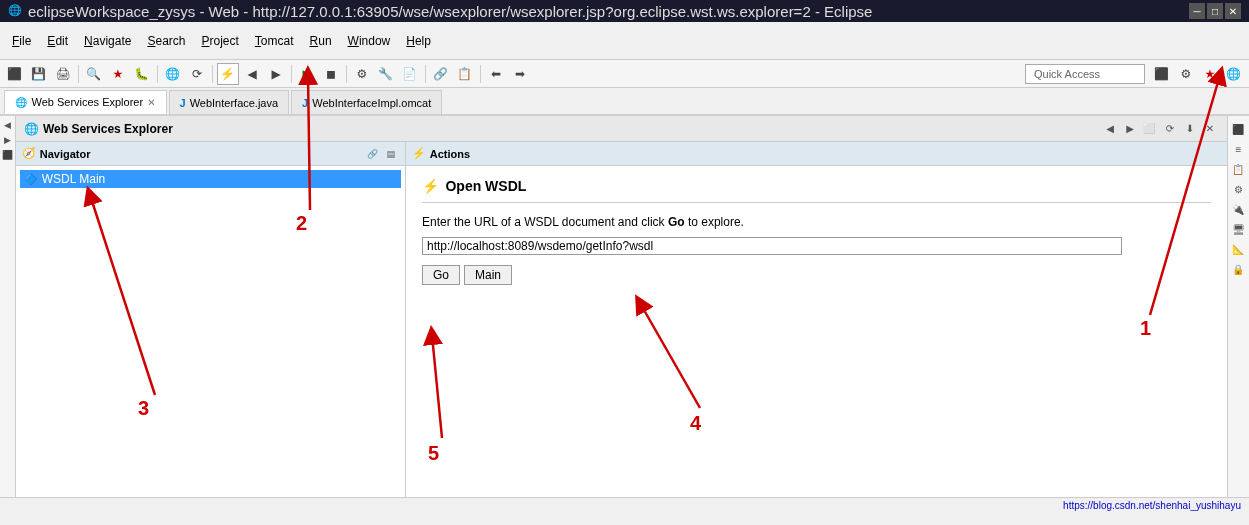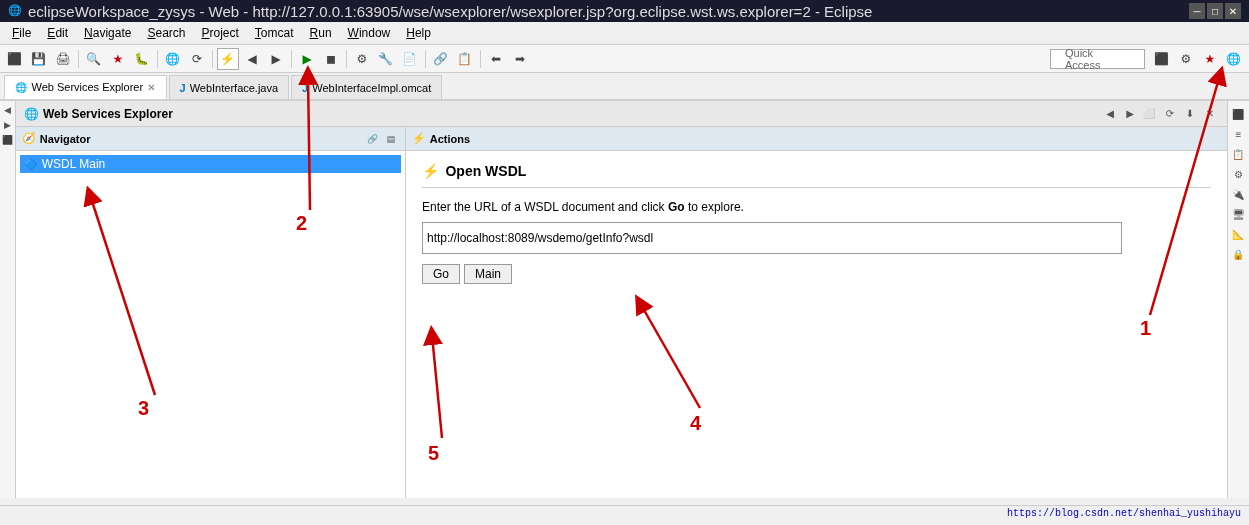--- a/index.html
+++ b/index.html
@@ -47,24 +47,24 @@
       cursor: pointer;
       font-size: 10px;
       display: flex;
       align-items: center;
       justify-content: center;
     }
 
     
     .menu-bar {
       background: #f0f0f0;
-      height: 16px;
-      display: flex;
-      align-items: center;
-      padding: 11px 4px;
+      height: 38px;
+      display: flex;
+      align-items: center;
+      padding: 4px 4px;
       border-bottom: 1px solid #ccc;
       font-size: 12px;
     }
     .menu-item {
       padding: 2px 8px;
       cursor: pointer;
       color: #000;
     }
     .menu-item span {
       text-decoration: underline;
@@ -95,24 +95,24 @@
     .toolbar-separator {
       width: 1px;
       height: 18px;
       background: #ccc;
       margin: 0 2px;
     }
     .quick-access-box {
       margin-left: auto;
       border: 1px solid #aaa;
       background: #fff;
-      padding: 2px 14px;
+      padding: 2px 8px;
       font-size: 11px;
       color: #666;
-      width: 95px;
+      width: 120px;
       height: 20px;
       display: flex;
       align-items: center;
     }
     .toolbar-right-icons {
       display: flex;
       gap: 2px;
       margin-left: 4px;
     }
 
@@ -357,21 +357,21 @@
       font-size: 12px;
     }
     .browse-link {
       color: #0000ee;
       text-decoration: underline;
       cursor: pointer;
       font-size: 12px;
     }
     .wsdl-url-input {
       width: 700px;
-      height: 32px;
+      height: 18px;
       border: 1px solid #999;
       padding: 0 4px;
       font-size: 12px;
       margin-bottom: 10px;
     }
     .action-buttons {
       display: flex;
       gap: 4px;
     }
     .action-btn {
@@ -388,32 +388,31 @@
       top: 0;
       left: 0;
       width: 1249px;
       height: 525px;
       pointer-events: none;
     }
 
     
     .status-bar {
       position: absolute;
-      bottom: 4px;
+      bottom: 12px;
       left: 0;
       right: 0;
       height: 16px;
       background: #f0f0f0;
       border-top: 1px solid #ccc;
       display: flex;
       align-items: center;
       padding: 0 8px;
       font-size: 10px;
       color: #555;
-      font-family: Liberation Mono, monospace;
     }
     .status-right {
       margin-left: auto;
       color: #0000cc;
       font-size: 10px;
     }
   </style>
 </head>
 <body>
 

